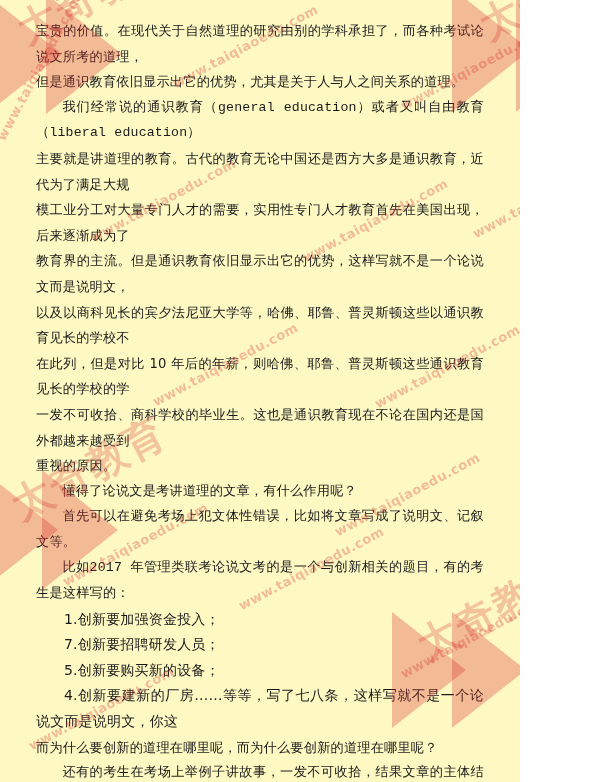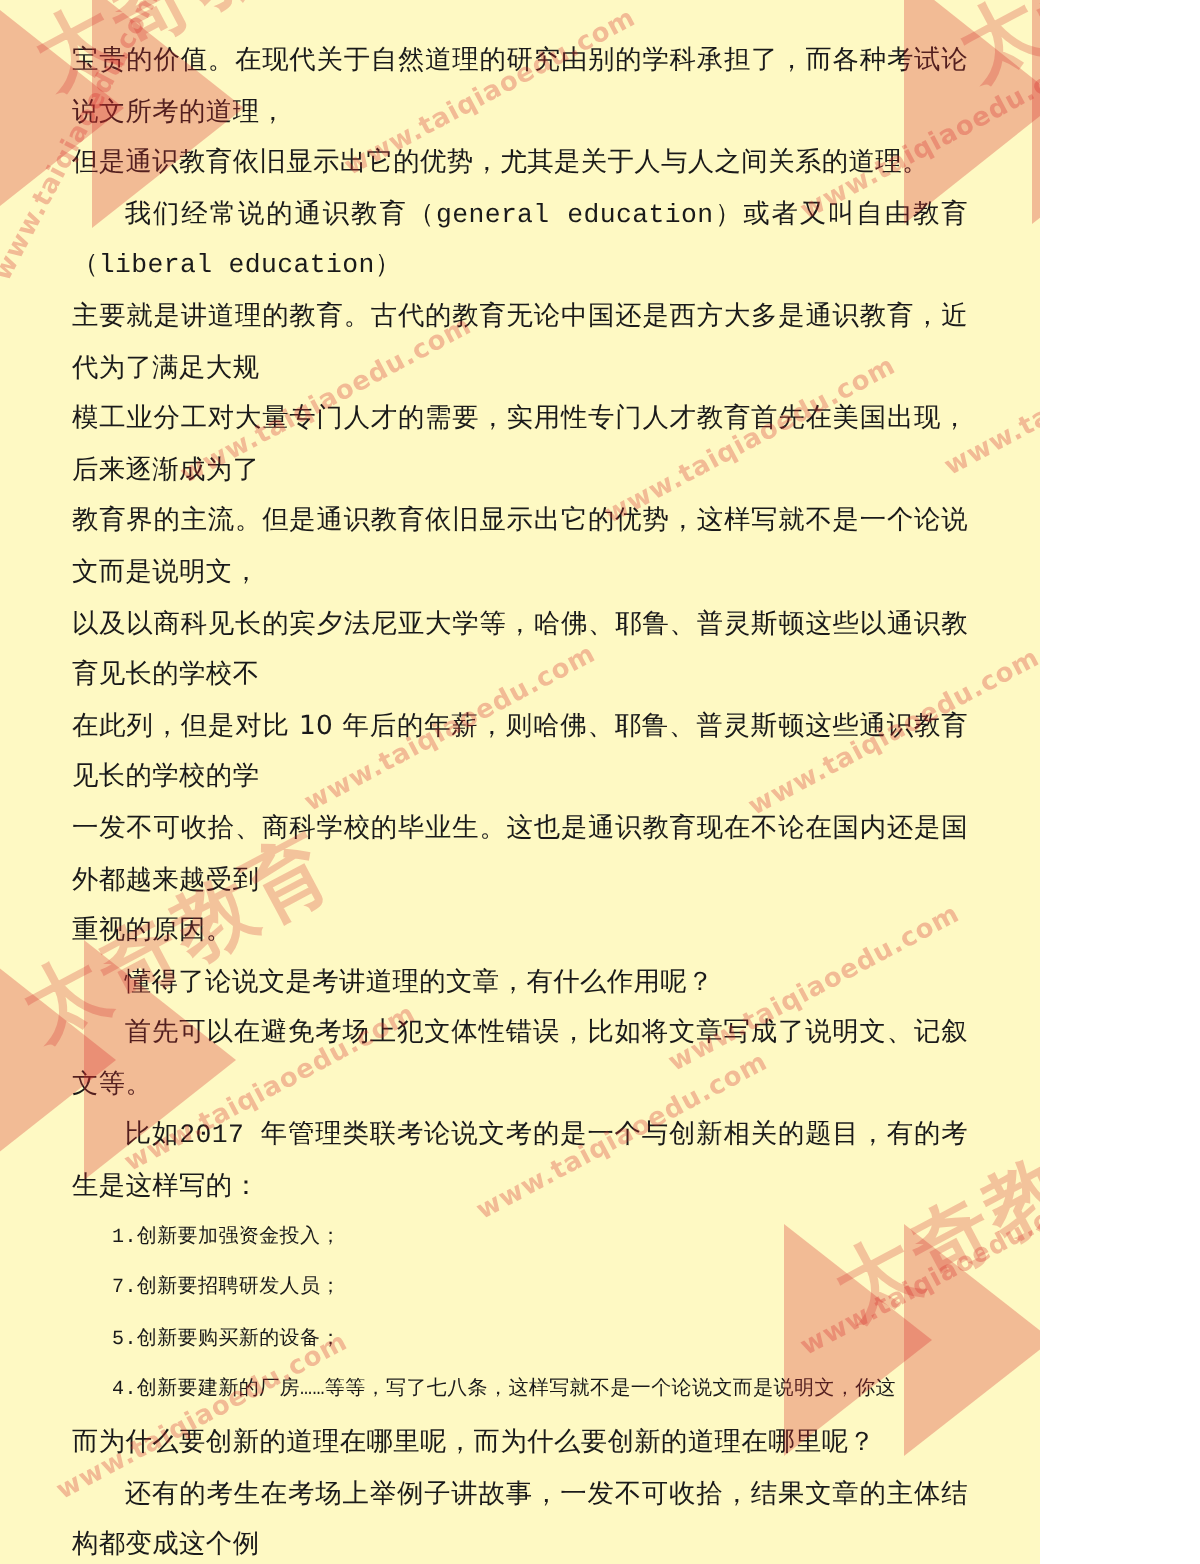--- a/index.html
+++ b/index.html
@@ -67,24 +67,23 @@
     color: #1a1a1a;
     text-align: justify;
     text-justify: inter-ideograph;
     letter-spacing: 0.2px;
   }
   p.indent {
     text-indent: 2em;
     font-family: Liberation Mono, monospace;
   }
   p.small {
-    font-size: 10px;
+    font-size: 14px;
     line-height: 25.6px;
     text-indent: 2em;
-    font-family: Liberation Mono, monospace;
   }
 </style>
 </head>
 <body>
 
 <div id="page">
 
   <div class="doc">
     <p class="line">宝贵的价值。在现代关于自然道理的研究由别的学科承担了，而各种考试论说文所考的道理，</p>
     <p class="line">但是通识教育依旧显示出它的优势，尤其是关于人与人之间关系的道理。</p>

